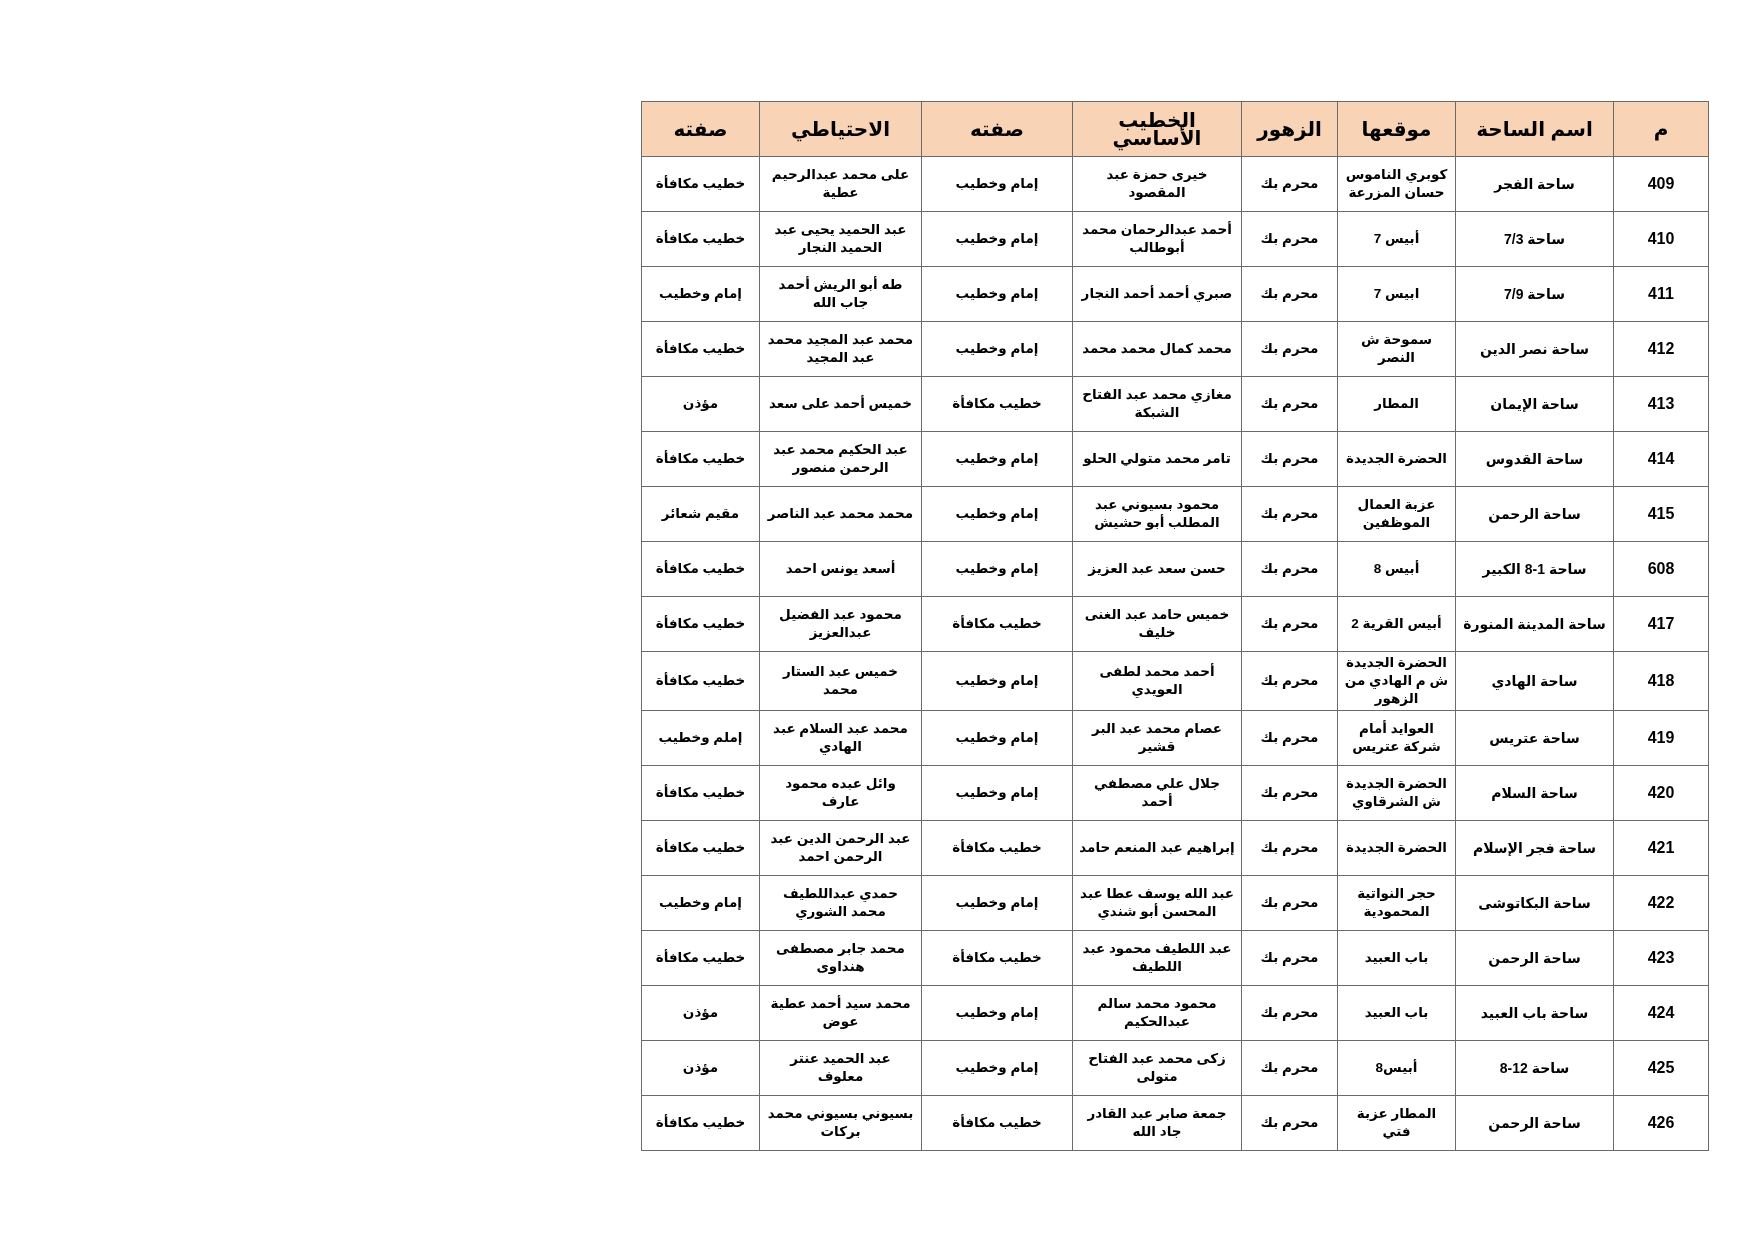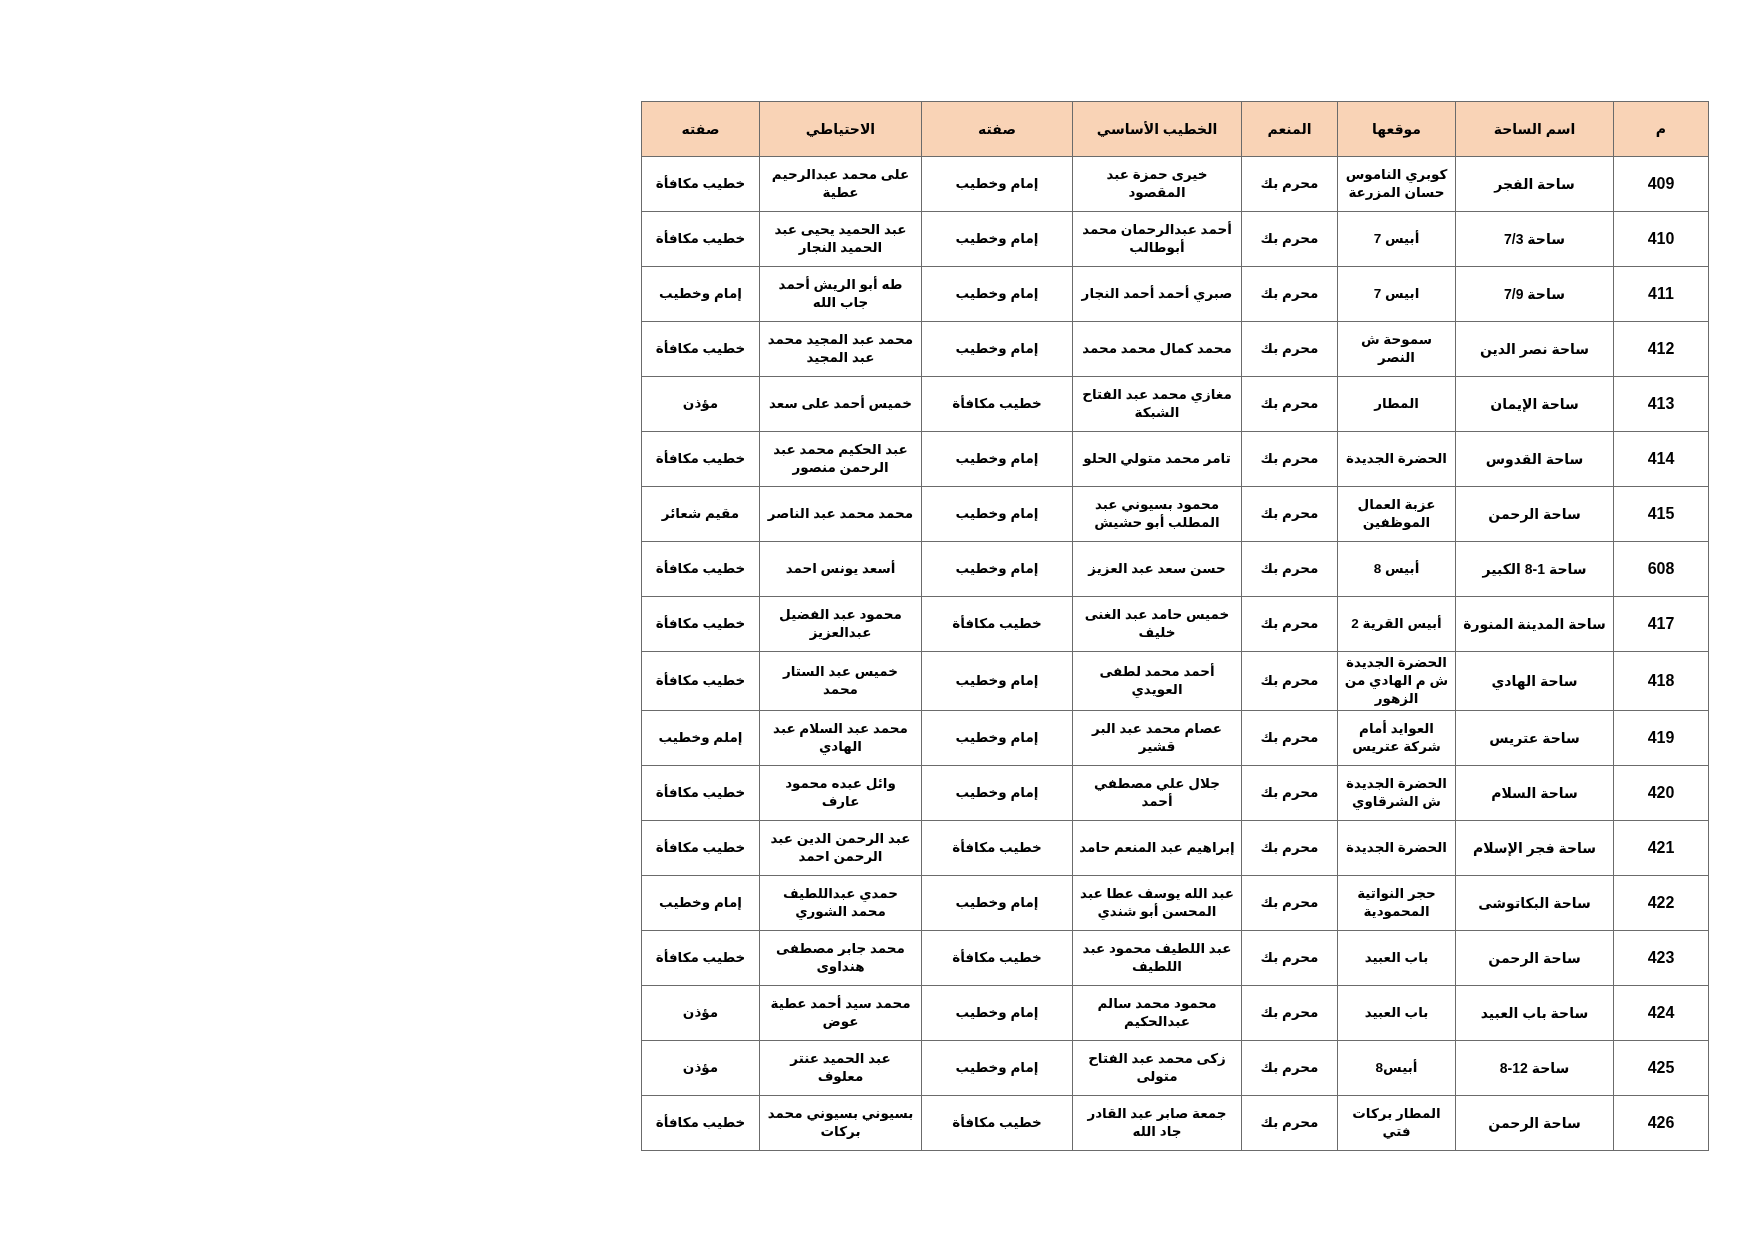--- a/index.html
+++ b/index.html
@@ -35,21 +35,21 @@
       text-align: center;
       vertical-align: middle;
       padding: 2px 6px;
       font-size: 13.5px;
       line-height: 18px;
       font-weight: bold;
     }
     table.roster thead th {
       background: #f9d3b6;
       height: 50px;
-      font-size: 14px;
+      font-size: 20px;
     }
     table.roster tbody td {
       height: 50px;
     }
     table.roster tbody tr.tall td {
       height: 53px;
     }
     td.num {
       font-size: 16px !important;
       text-align: center;
@@ -72,21 +72,21 @@
       <col style="width:169px">
       <col style="width:151px">
       <col style="width:162px">
       <col style="width:118px">
     </colgroup>
     <thead>
       <tr>
         <th>م</th>
         <th>اسم الساحة</th>
         <th>موقعها</th>
-        <th>المنعم</th>
+        <th>الزهور</th>
         <th>الخطيب الأساسي</th>
         <th>صفته</th>
         <th>الاحتياطي</th>
         <th>صفته</th>
       </tr>
     </thead>
     <tbody id="rows">
         <tr>
           <td class="num">409</td>
           <td class="name-col">ساحة الفجر</td>
@@ -253,21 +253,21 @@
           <td>أبيس8</td>
           <td>محرم بك</td>
           <td>زكى محمد عبد الفتاح متولى</td>
           <td>إمام وخطيب</td>
           <td>عبد الحميد عنتر معلوف</td>
           <td>مؤذن</td>
         </tr>
         <tr>
           <td class="num">426</td>
           <td class="name-col">ساحة الرحمن</td>
-          <td>المطار بركات فتي</td>
+          <td>المطار عزبة فتي</td>
           <td>محرم بك</td>
           <td>جمعة صابر عبد القادر جاد الله</td>
           <td>خطيب مكافأة</td>
           <td>بسيوني بسيوني محمد بركات</td>
           <td>خطيب مكافأة</td>
         </tr>
       </tbody>
   </table>
 </div>
 

